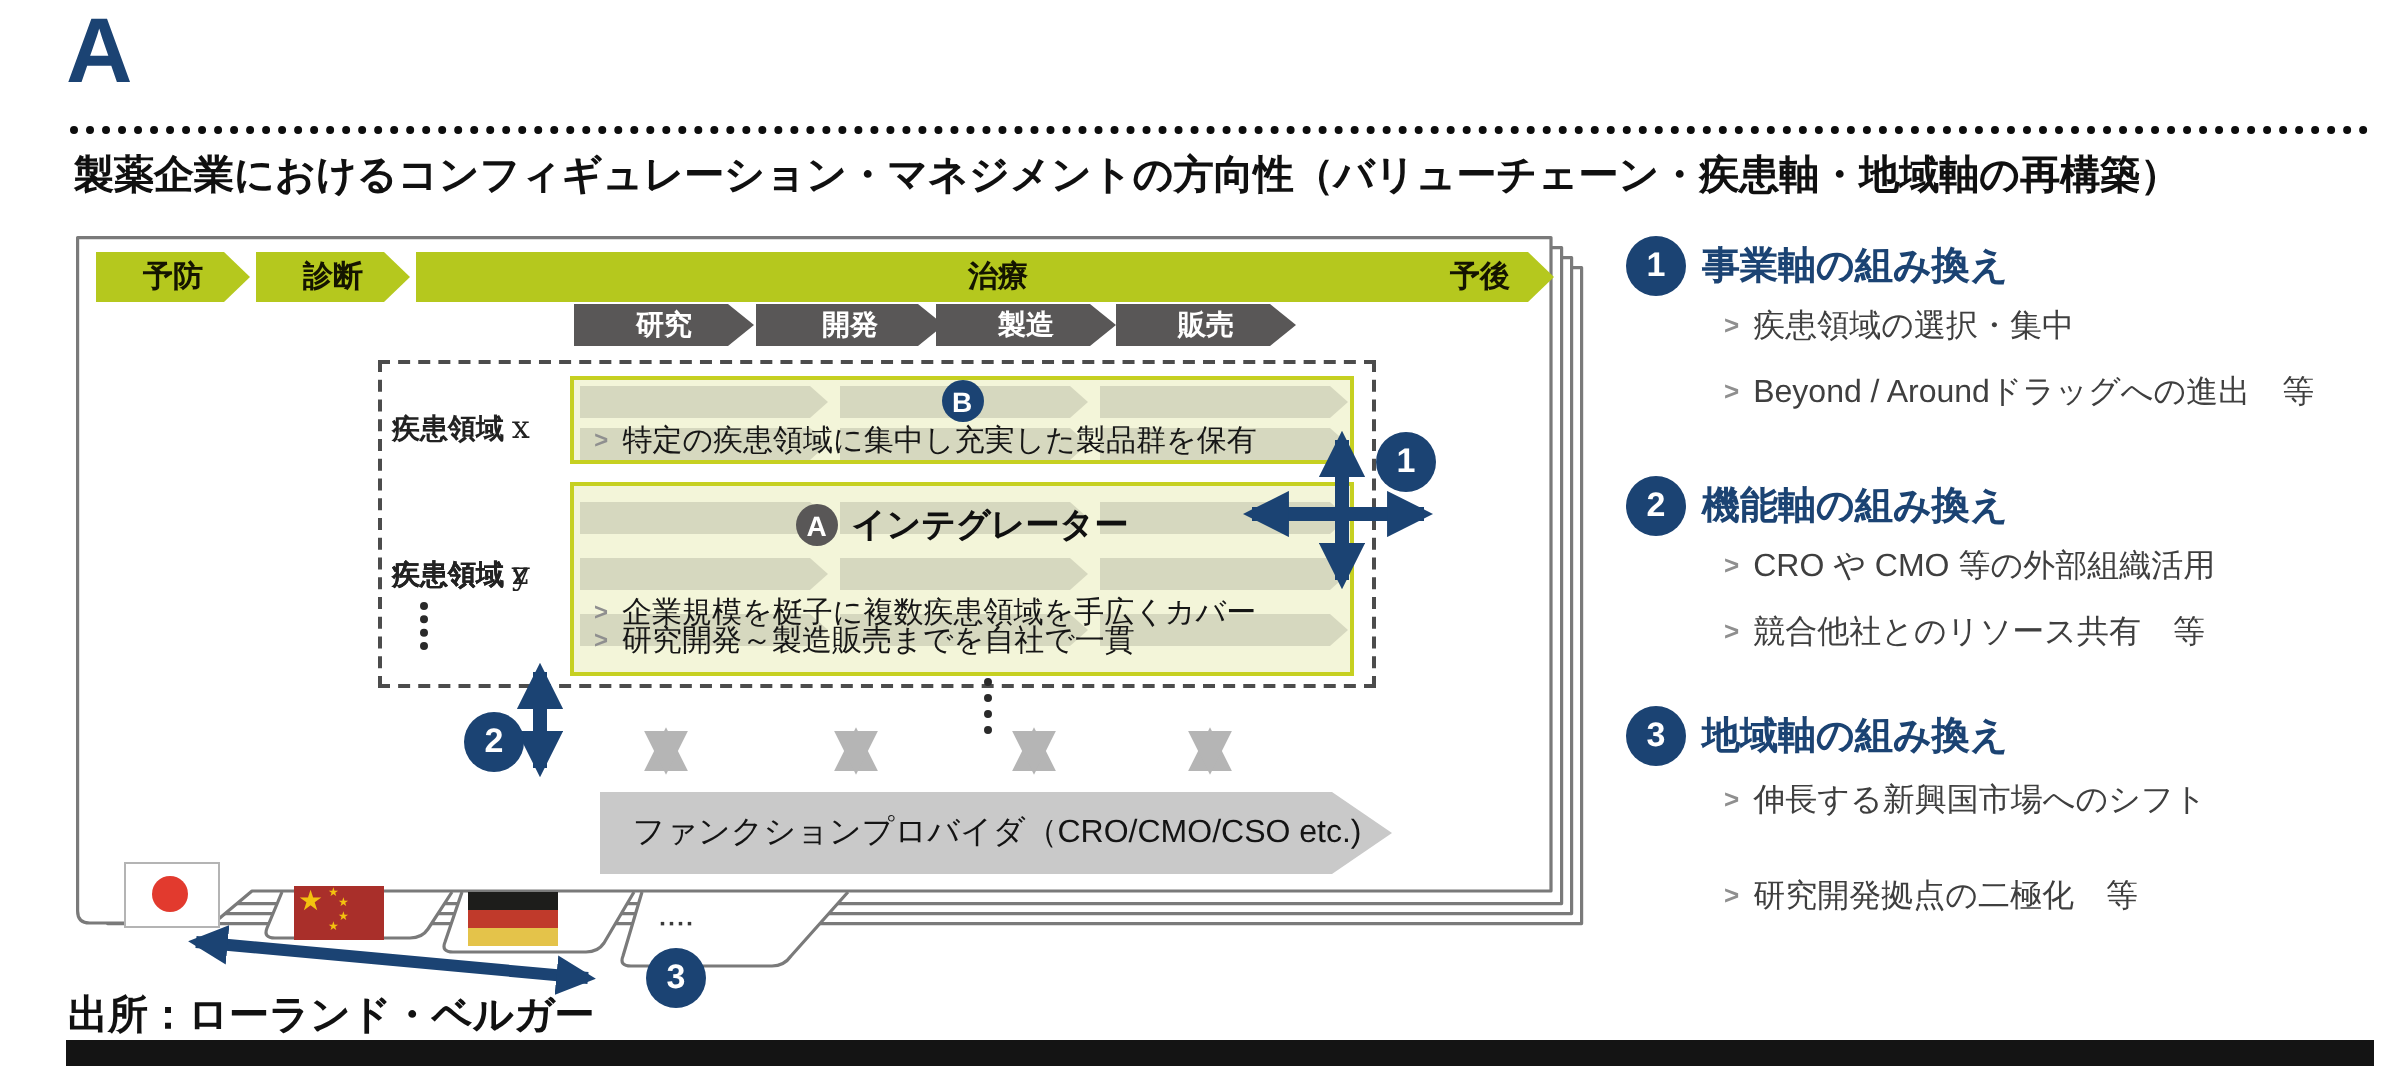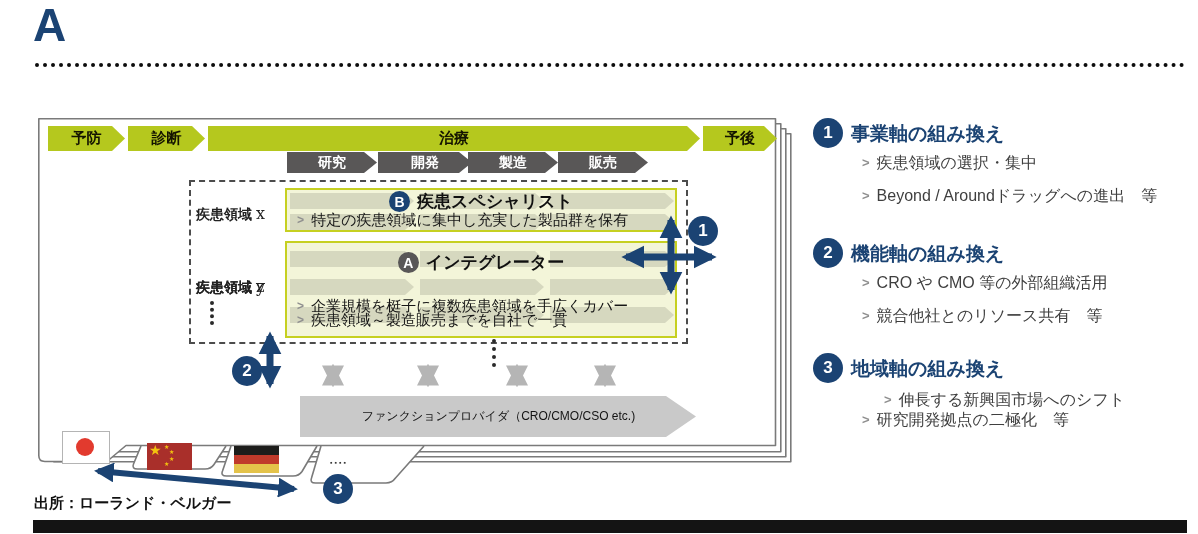--- a/index.html
+++ b/index.html
@@ -31,38 +31,38 @@
   .badge.navy{background:#1b4373;} .badge.gray{background:#595757;}
   .panel-bullet{position:absolute;left:10px;white-space:nowrap;font-size:15px;color:#161616;z-index:2;}
   .bm{color:#8f8f8f;font-size:12px;font-weight:bold;margin-right:7px;position:relative;top:-1px;}
   
   .num{position:absolute;width:30px;height:30px;border-radius:50%;background:#1b4373;color:#fff;
        display:flex;align-items:center;justify-content:center;font-size:17px;font-weight:bold;z-index:11;}
   
   .provider{left:300px;top:396px;width:396px;height:41px;background:#c9c9c9;
             clip-path:polygon(0 0,calc(100% - 30px) 0,100% 50%,calc(100% - 30px) 100%,0 100%);
             display:flex;align-items:center;justify-content:center;padding-right:26px;box-sizing:border-box;
-            font-size:12px;color:#141414;white-space:nowrap;padding-left:27px;}
+            font-size:16px;color:#141414;white-space:nowrap;padding-left:27px;}
   
   .legend-heading{font-size:19px;font-weight:bold;color:#1b4373;white-space:nowrap;line-height:30px;}
   .legend-bullet{font-size:16px;color:#3f3f3f;white-space:nowrap;}
   .legend-bullet .bm{font-size:13px;}
   
   .flag{position:absolute;z-index:3;}
   .flag-jp{left:62px;top:431px;width:46px;height:31px;background:#fff;border:1px solid #b4b4b4;}
   .flag-jp .sun{position:absolute;left:13px;top:6px;width:18px;height:18px;border-radius:50%;background:#e23a2e;}
   .flag-cn{left:147px;top:443px;width:45px;height:27px;background:#a92f2a;overflow:hidden;}
   .flag-cn .s1{position:absolute;left:2px;top:-1px;font-size:14px;color:#f3c20f;}
   .flag-cn .s{position:absolute;font-size:6px;color:#f3c20f;}
   .flag-de{left:234px;top:446px;width:45px;height:27px;display:flex;flex-direction:column;}
   .flag-de div{flex:1;}
   .de-black{background:#1d1d1b;} .de-red{background:#c03a2b;} .de-gold{background:#e4c34a;}
   .more-dots{left:330px;top:459px;font-size:7px;letter-spacing:2px;color:#3a3a3a;z-index:3;}
   
-  .source{left:34px;top:494px;font-size:15px;font-weight:bold;color:#111;}
+  .source{left:34px;top:494px;font-size:20px;font-weight:bold;color:#111;}
   .bottom-bar{left:33px;top:520px;width:1154px;height:13px;background:#141414;}
   svg.layer{position:absolute;left:0;top:0;pointer-events:none;}
   .base-layer{z-index:0;} .arrow-layer{z-index:10;}
   .z1{z-index:1;} .z2{z-index:2;}
 </style>
 </head>
 <body>
 
 <div class="canvas">
 
@@ -73,28 +73,29 @@
       <rect x="43.8" y="123.8" width="737" height="328"></rect>
       <path d="M 321,446 L 311.5,478 Q 309.5,483 315.5,483 L 386,483 Q 392,483 395.5,478 L 424,446"></path>
       <path d="M 231,446 L 222.5,471 Q 220.5,476 226.5,476 L 293,476 Q 299,476 302,471.5 L 317,446"></path>
       <path d="M 141,446 L 133.5,464 Q 131.5,469 137.5,469 L 205,469 Q 211,469 214,464.5 L 226,446"></path>
       <path d="M 38.8,118.8 L 775.5,118.8 L 775.5,445.5 L 126,445.5 L 110.5,458.5 Q 107.5,461.5 102,461.5 L 44.8,461.5 Q 38.8,461.5 38.8,455.5 Z"></path>
     </g>
   </svg>
 
   <div class="abs section-letter">A</div>
   <div class="abs dotted-rule"></div>
+  <div class="abs main-title">製薬企業におけるコンフィギュレーション・マネジメントの方向性（バリューチェーン・疾患軸・地域軸の再構築）</div>
 
   <div class="chev green z1" style="left:48px;width:77px;">
       <span>予防</span>
     </div>
   <div class="chev green z1" style="left:128px;width:77px;">
       <span>診断</span>
     </div>
-  <div class="chev green z1" style="left:208px;width:492px;">
+  <div class="chev green z1" style="left:208px;width:492px;padding-left:45px;">
       <span>治療</span>
     </div>
   <div class="chev green z1" style="left:703px;width:74px;">
       <span>予後</span>
     </div>
 
   <div class="chev dark z1" style="left:287px;width:90px;">
       <span>研究</span>
     </div>
   <div class="chev dark z1" style="left:378px;width:94px;">
@@ -126,21 +127,20 @@
 
   <div class="panel z1" style="top:188px;height:44px;">
     <div class="ghost" style="left:3px;top:3px;width:124px;"></div>
     <div class="ghost" style="left:133px;top:3px;width:124px;"></div>
     <div class="ghost" style="left:263px;top:3px;width:124px;"></div>
     <div class="ghost" style="left:3px;top:24px;width:124px;"></div>
     <div class="ghost" style="left:133px;top:24px;width:124px;"></div>
     <div class="ghost" style="left:263px;top:24px;width:124px;"></div>
     <div class="panel-title" style="top:0px;">
       <span class="badge navy">B</span>
-      <span>疾患スペシャリスト</span>
     </div>
     <div class="panel-bullet" style="top:21px;font-family:Liberation Mono, monospace;">
       <span class="bm">&gt;</span><span>特定の疾患領域に集中し充実した製品群を保有</span>
     </div>
   </div>
 
   <div class="panel z1" style="top:241px;height:97px;">
     <div class="ghost" style="left:3px;top:8px;width:124px;"></div>
     <div class="ghost" style="left:133px;top:8px;width:124px;"></div>
     <div class="ghost" style="left:263px;top:8px;width:124px;"></div>
@@ -151,21 +151,21 @@
     <div class="ghost" style="left:133px;top:64px;width:124px;"></div>
     <div class="ghost" style="left:263px;top:64px;width:124px;"></div>
     <div class="panel-title" style="top:8px;">
       <span class="badge gray">A</span>
       <span>インテグレーター</span>
     </div>
     <div class="panel-bullet" style="top:54px;">
       <span class="bm">&gt;</span><span>企業規模を梃子に複数疾患領域を手広くカバー</span>
     </div>
     <div class="panel-bullet" style="top:68px;">
-      <span class="bm">&gt;</span><span>疾患領域～製造販売までを自社で一貫</span>
+      <span class="bm">&gt;</span><span>研究開発～製造販売までを自社で一貫</span>
     </div>
   </div>
 
   <div class="abs provider z1">
     <span>ファンクションプロバイダ（CRO/CMO/CSO etc.)</span>
   </div>
 
   <svg class="layer arrow-layer" width="1198" height="534">
     <defs>
       <marker id="mNavy" viewBox="0 0 10 10" refX="8" refY="5" markerWidth="3.3" markerHeight="3.3" orient="auto-start-reverse">
@@ -219,23 +219,23 @@
   <div class="abs legend-heading" style="left:851px;top:239px;">機能軸の組み換え</div>
   <div class="abs legend-bullet" style="left:862px;top:273px;">
     <span class="bm">&gt;</span><span>CRO や CMO 等の外部組織活用</span>
   </div>
   <div class="abs legend-bullet" style="left:862px;top:306px;">
     <span class="bm">&gt;</span><span>競合他社とのリソース共有　等</span>
   </div>
 
   <div class="num" style="left:813px;top:353px;">3</div>
   <div class="abs legend-heading" style="left:851px;top:354px;">地域軸の組み換え</div>
-  <div class="abs legend-bullet" style="left:884px;top:390px;">
+  <div class="abs legend-bullet" style="left:862px;top:390px;">
     <span class="bm">&gt;</span><span>伸長する新興国市場へのシフト</span>
   </div>
-  <div class="abs legend-bullet" style="left:862px;top:410px;">
+  <div class="abs legend-bullet" style="left:862px;top:438px;">
     <span class="bm">&gt;</span><span>研究開発拠点の二極化　等</span>
   </div>
 
   <div class="abs source">出所：ローランド・ベルガー</div>
   <div class="abs bottom-bar"></div>
 
 </div>
 
 </body></html>

